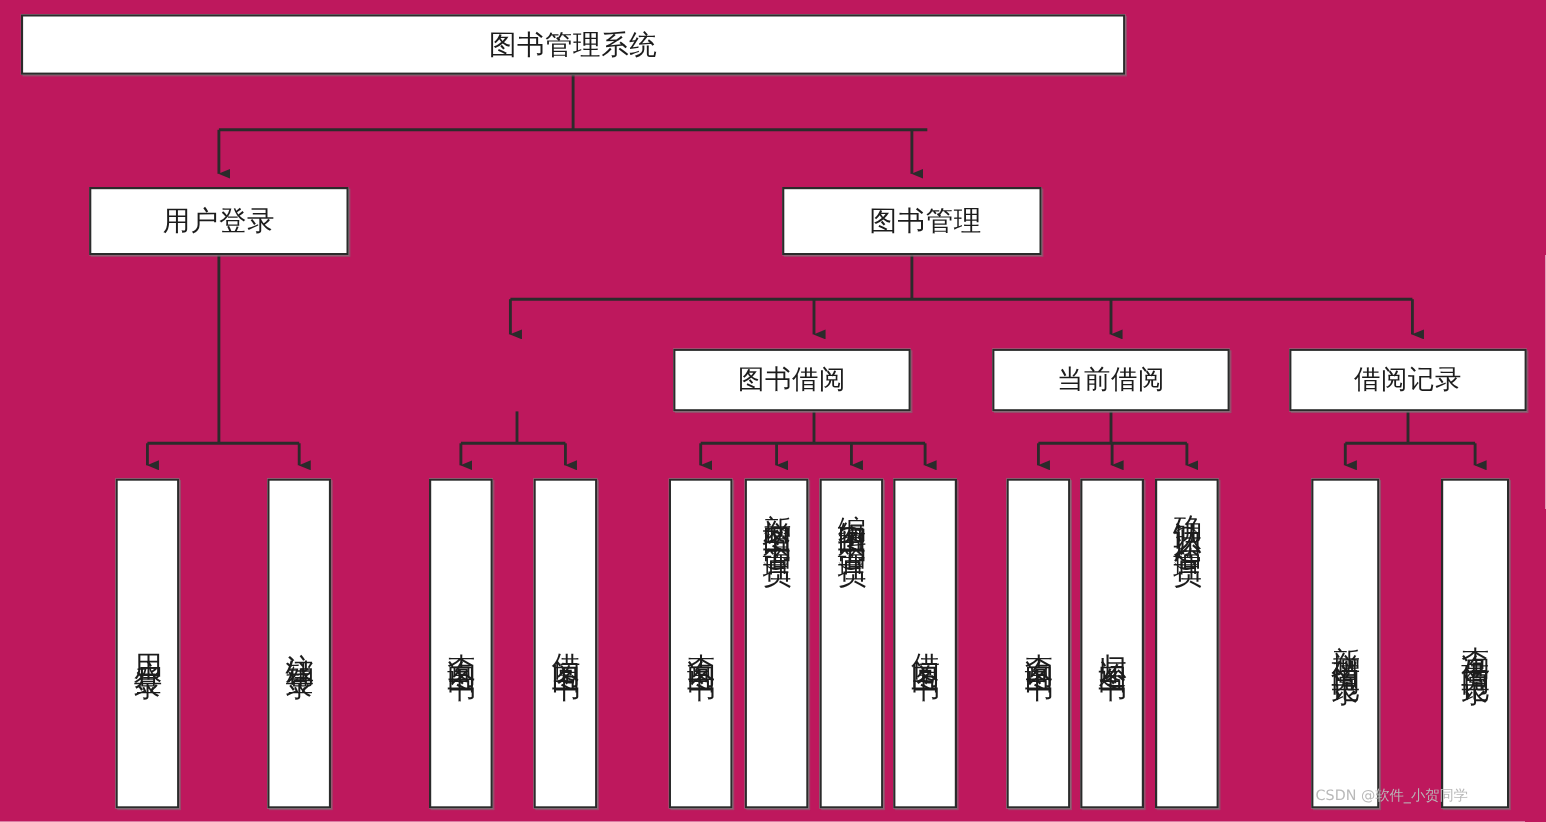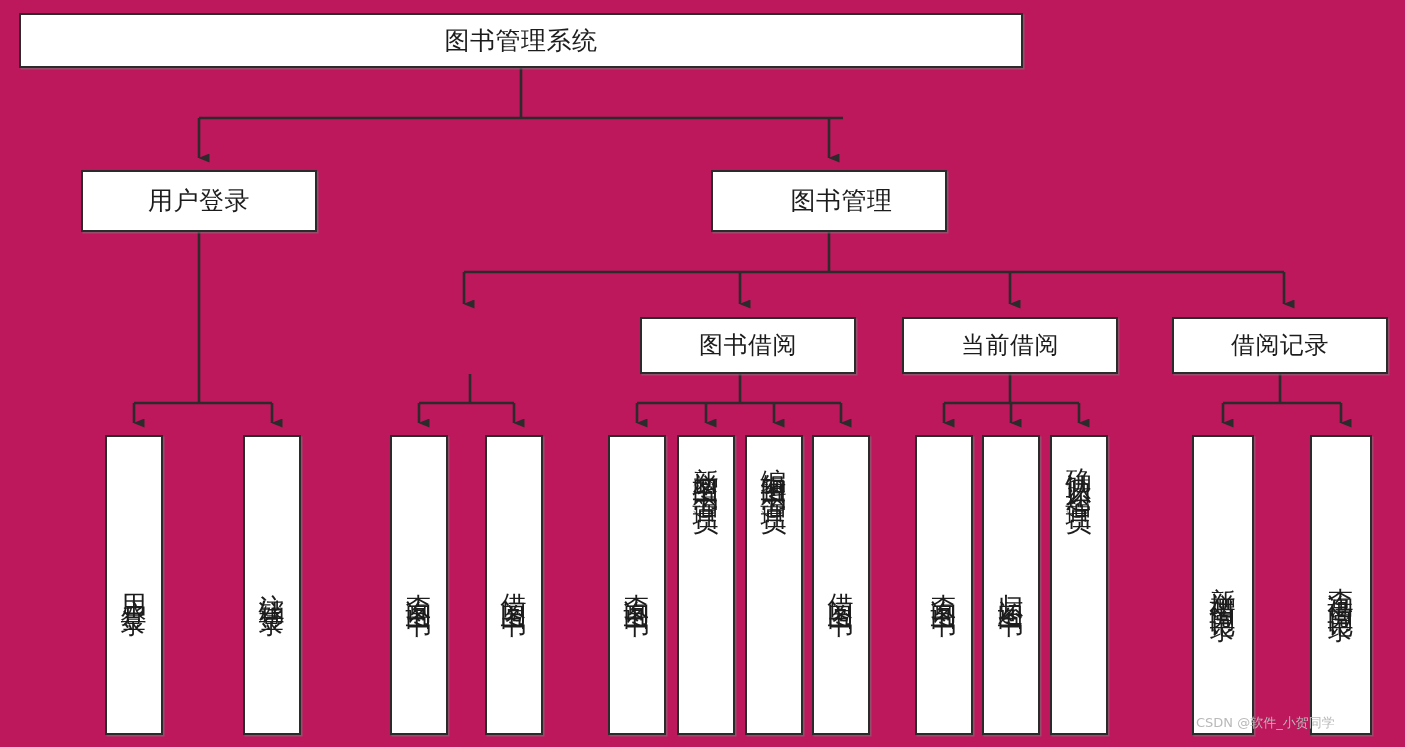--- a/index.html
+++ b/index.html
@@ -155,21 +155,21 @@
 
   <div class="node horiz" style="left:81px; top:170px; width:236px; height:62px;">
     <span class="node-label">用户登录</span>
   </div>
 
   <div class="node horiz" style="left:711px; top:170px; width:236px; height:62px;padding-left:25px;">
     <span class="node-label">图书管理</span>
   </div>
 
 
-  <div class="node level3 horiz" style="left:640px; top:317px; width:216px; height:57px;">
+  <div class="node level3 horiz" style="left:612px; top:317px; width:216px; height:57px;">
     <span class="node-label">图书借阅</span>
   </div>
 
   <div class="node level3 horiz" style="left:1172px; top:317px; width:216px; height:57px;">
     <span class="node-label">借阅记录</span>
   </div>
 
   <div class="node level3 horiz" style="left:902px; top:317px; width:216px; height:57px;">
     <span class="node-label">当前借阅</span>
   </div>

